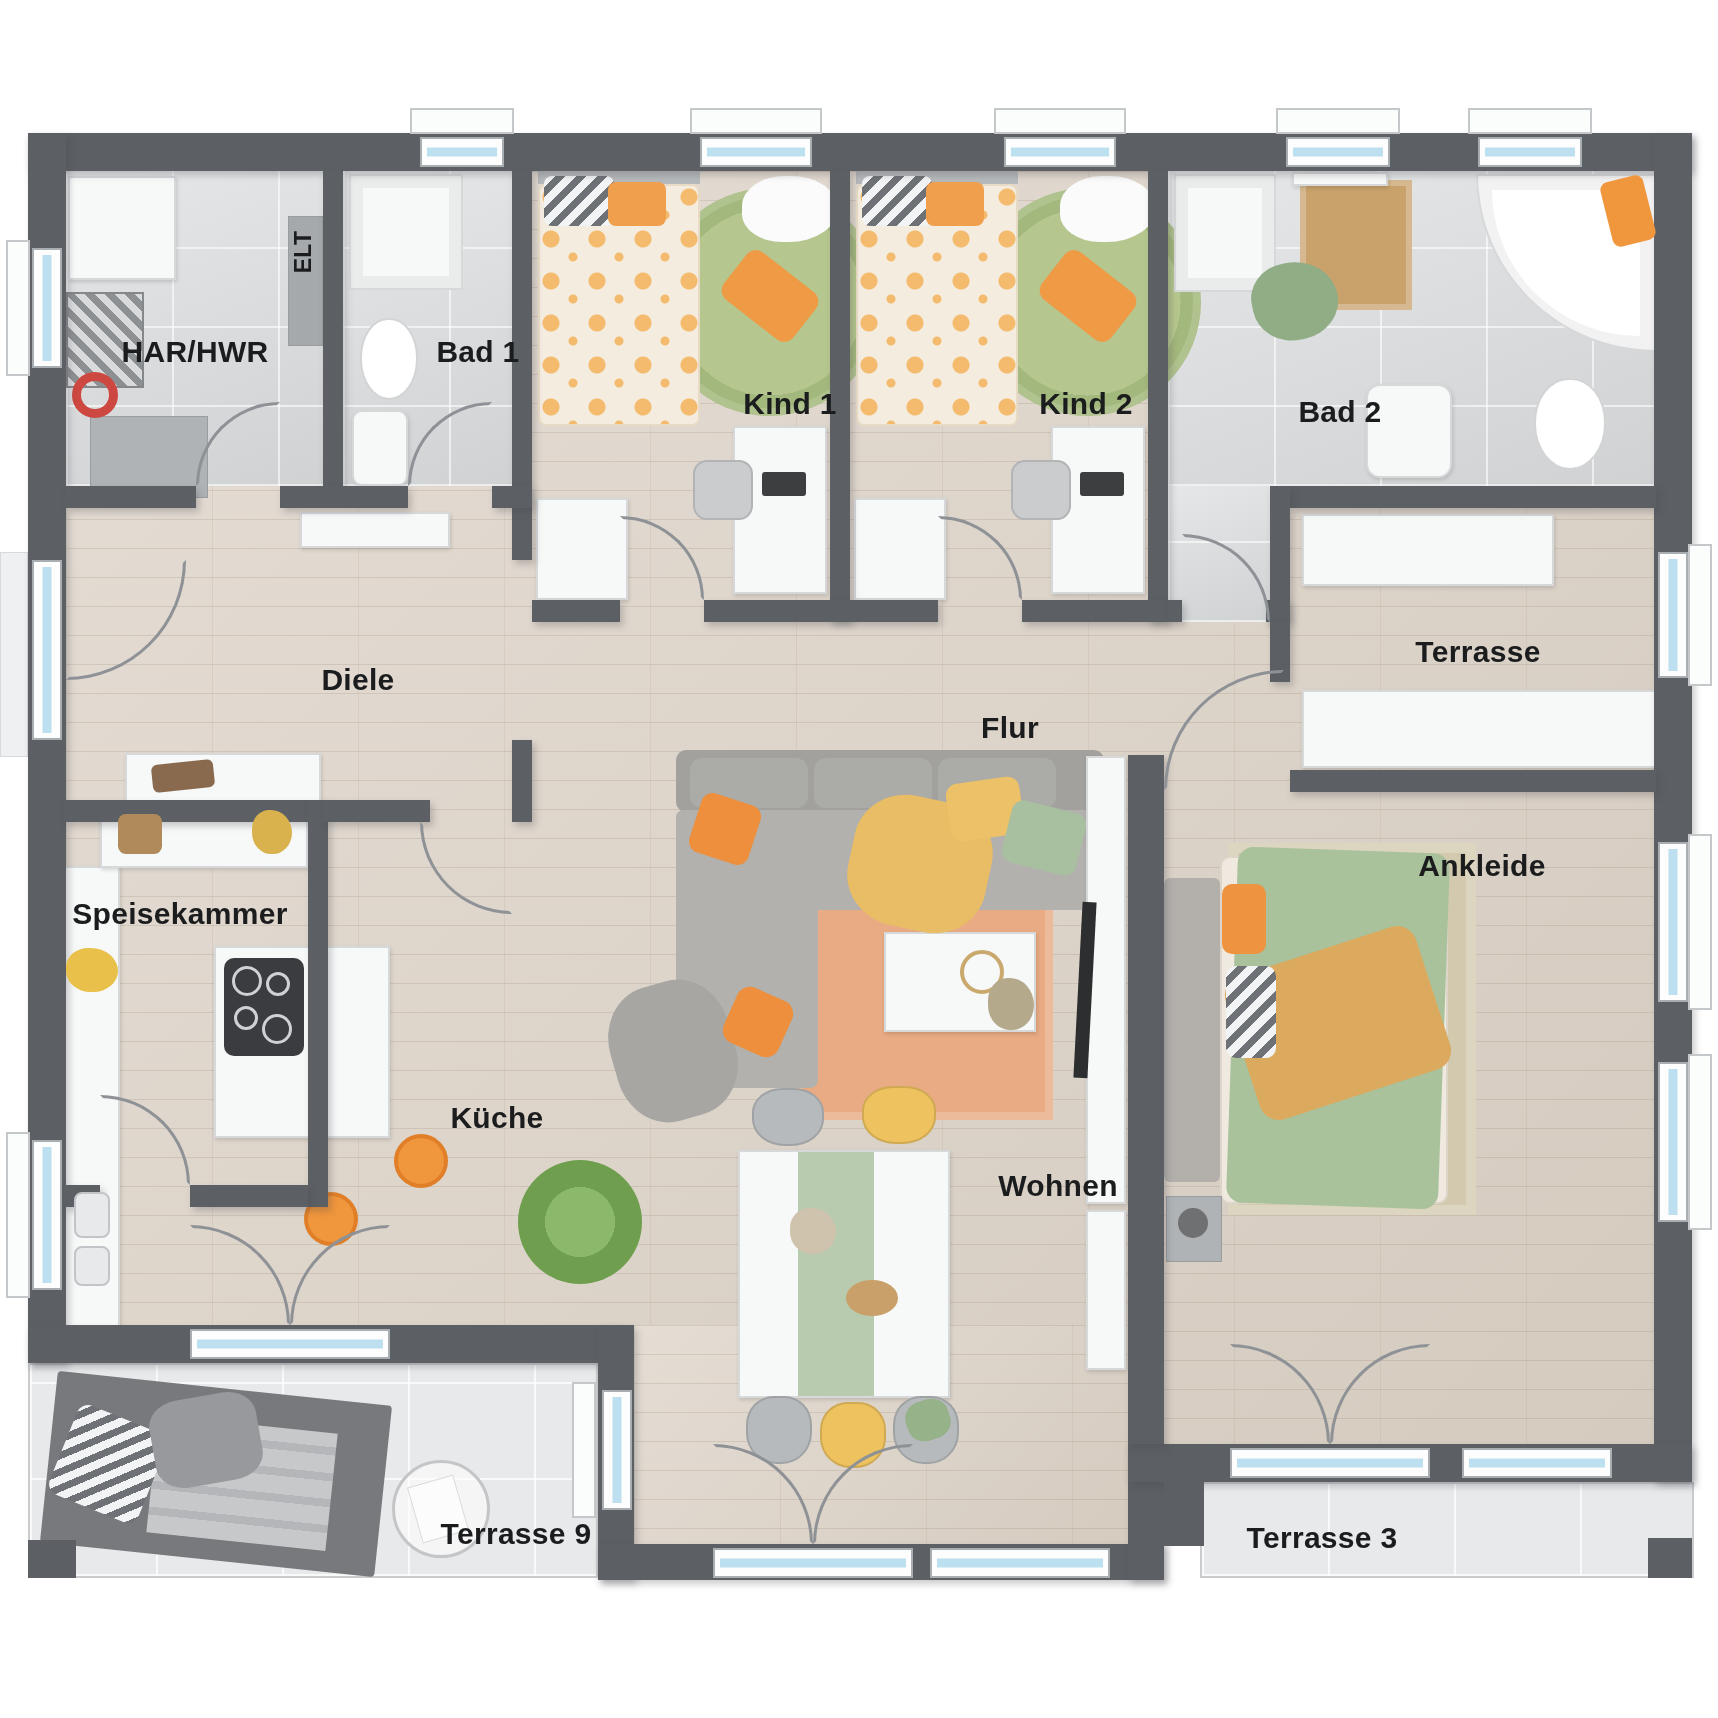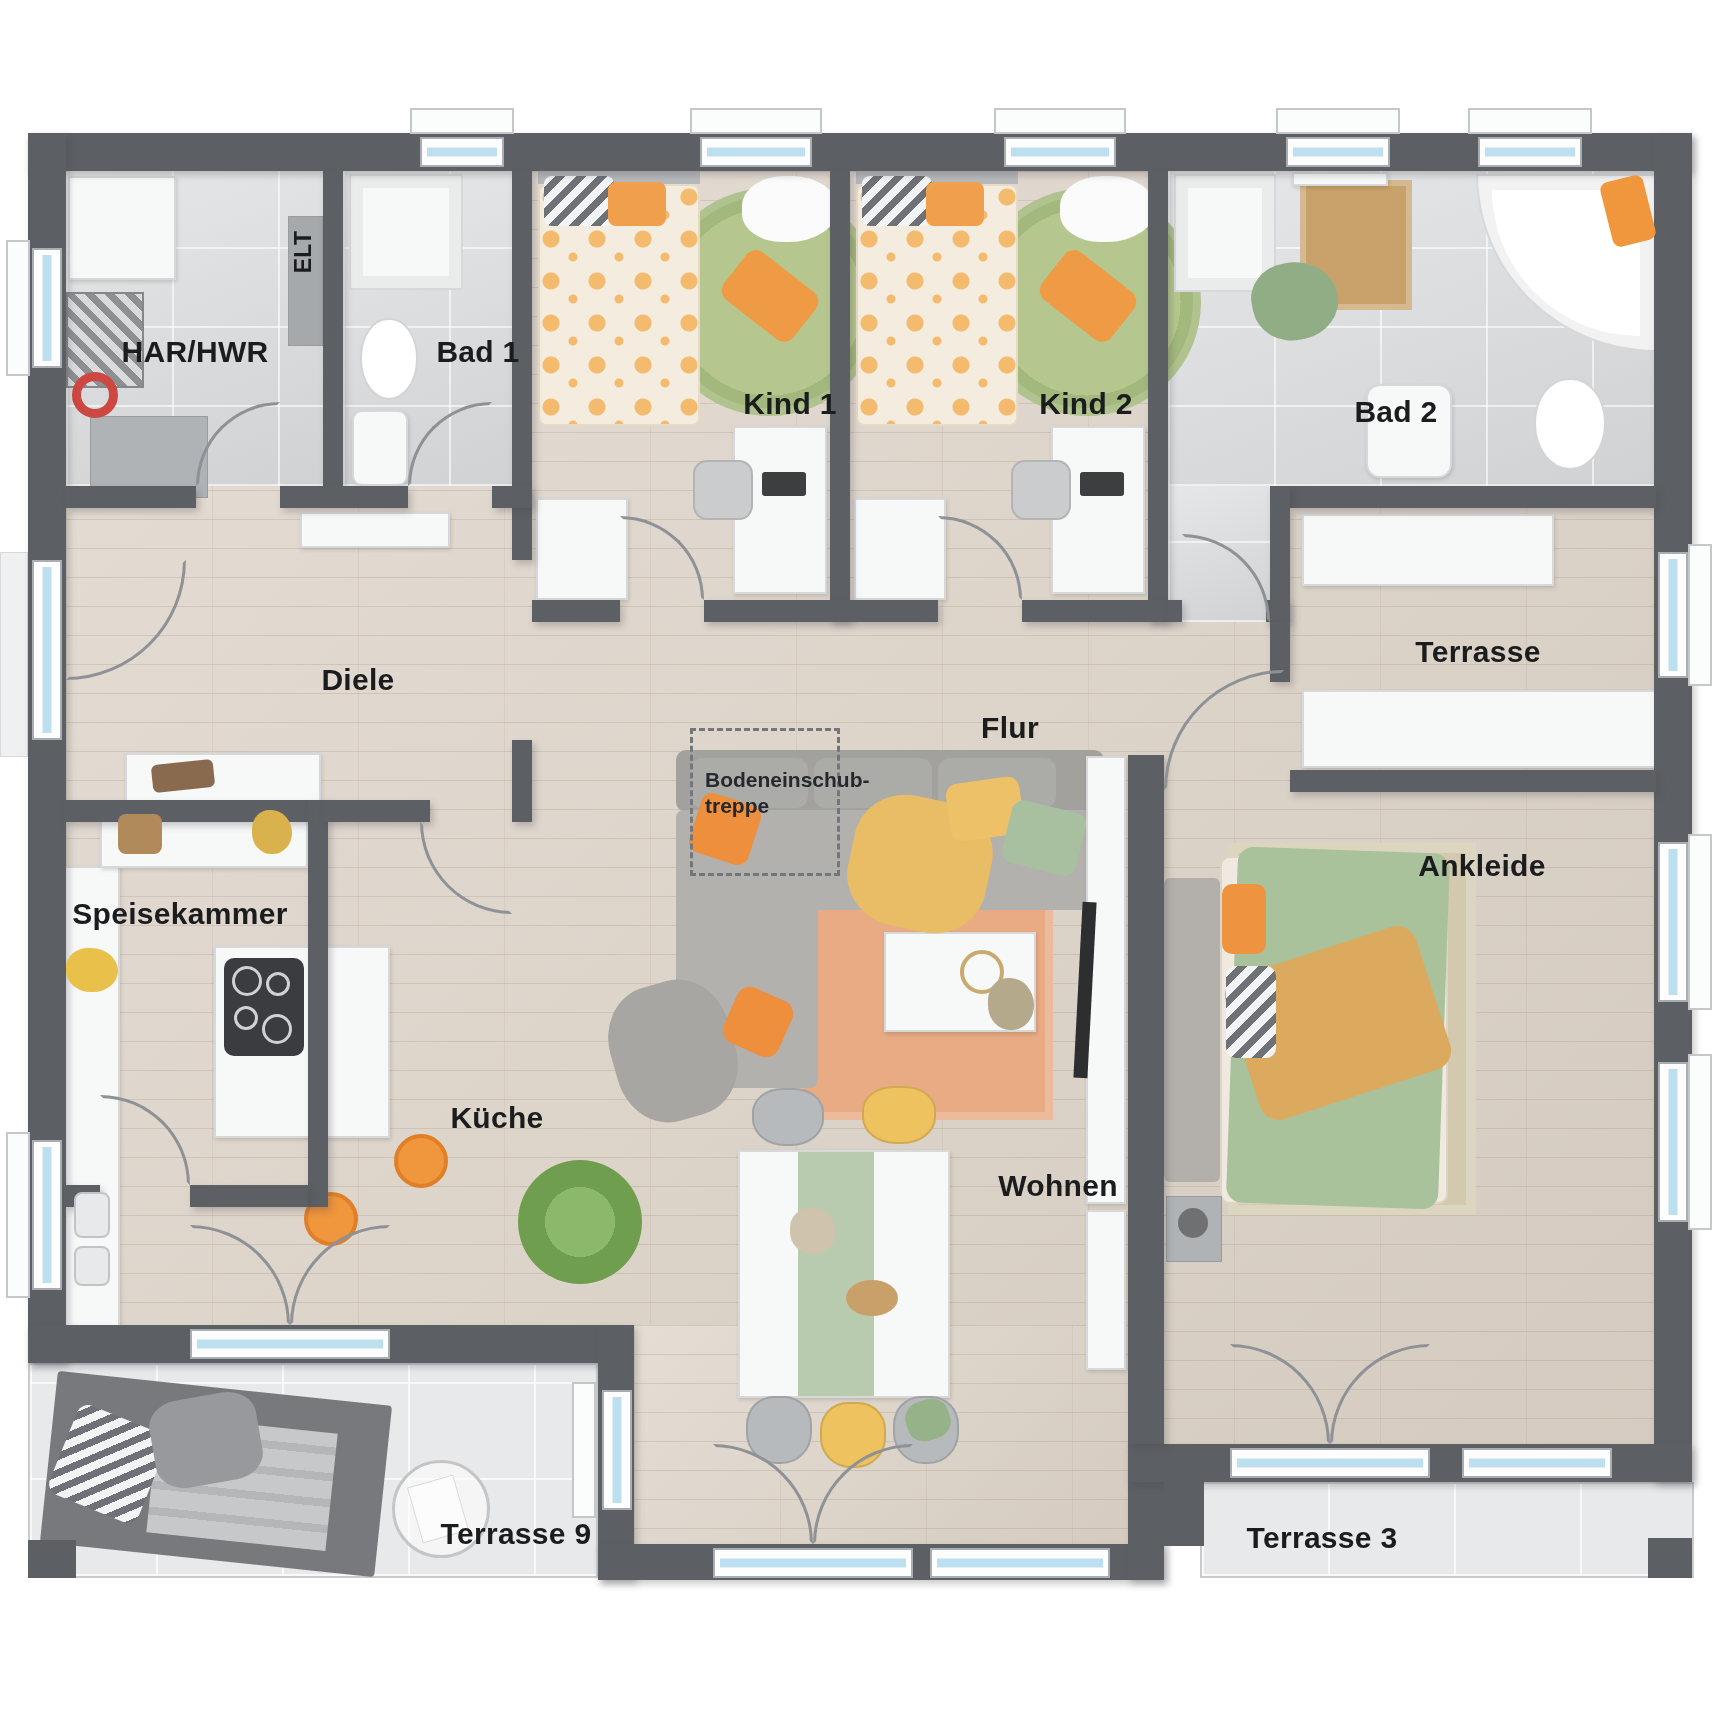--- a/index.html
+++ b/index.html
@@ -284,31 +284,27 @@
   <div class="abs" style="left:152px;top:762px;width:62px;height:28px;background:#8a6a4e;border-radius:6px;transform:rotate(-6deg);z-index:3"></div>
   <div class="abs wh" style="left:300px;top:512px;width:150px;height:36px"></div>
 
   <div class="abs" style="left:48px;top:1388px;width:336px;height:172px;background:#77797d;border-radius:4px;transform:rotate(6deg);z-index:1"></div>
   <div class="abs" style="left:152px;top:1424px;width:180px;height:118px;background:repeating-linear-gradient(0deg,#c6c8ca 0 18px,#b4b6b9 18px 26px);transform:rotate(6deg);z-index:2"></div>
   <div class="abs stripep" style="left:60px;top:1416px;width:96px;height:96px;border-radius:12px;transform:rotate(22deg)"></div>
   <div class="abs" style="left:152px;top:1396px;width:108px;height:88px;background:#97999c;border-radius:28%;transform:rotate(-10deg);z-index:2"></div>
   <div class="abs" style="left:392px;top:1460px;width:98px;height:98px;border:3px solid #c3c5c7;border-radius:50%;background:rgba(255,255,255,.55);z-index:2"></div>
   <div class="abs" style="left:414px;top:1480px;width:48px;height:58px;background:#fcfcfc;border:1px solid #d8dadb;transform:rotate(-16deg);z-index:3"></div>
 
-  <div class="note" style="left:690px;top:728px;width:150px;height:148px">
-    <span>Bodeneinschub-</span><br>
-    <span>treppe</span>
-  </div>
 
   <div class="lbl" style="left:195px;top:352px">HAR/HWR</div>
   <div class="lbl vert" style="left:303px;top:252px">ELT</div>
   <div class="lbl" style="left:478px;top:352px">Bad 1</div>
   <div class="lbl" style="left:790px;top:404px">Kind 1</div>
   <div class="lbl" style="left:1086px;top:404px">Kind 2</div>
-  <div class="lbl" style="left:1396px;top:412px">Bad 2</div>
+  <div class="lbl" style="left:1340px;top:412px">Bad 2</div>
   <div class="lbl" style="left:358px;top:680px">Diele</div>
   <div class="lbl" style="left:1010px;top:728px">Flur</div>
   <div class="lbl" style="left:1478px;top:652px">Terrasse</div>
   <div class="lbl" style="left:180px;top:914px">Speisekammer</div>
   <div class="lbl" style="left:497px;top:1118px">Küche</div>
   <div class="lbl" style="left:1058px;top:1186px">Wohnen</div>
   <div class="lbl" style="left:1482px;top:866px">Ankleide</div>
   <div class="lbl" style="left:516px;top:1534px">Terrasse 9</div>
   <div class="lbl" style="left:1322px;top:1538px">Terrasse 3</div>
 

